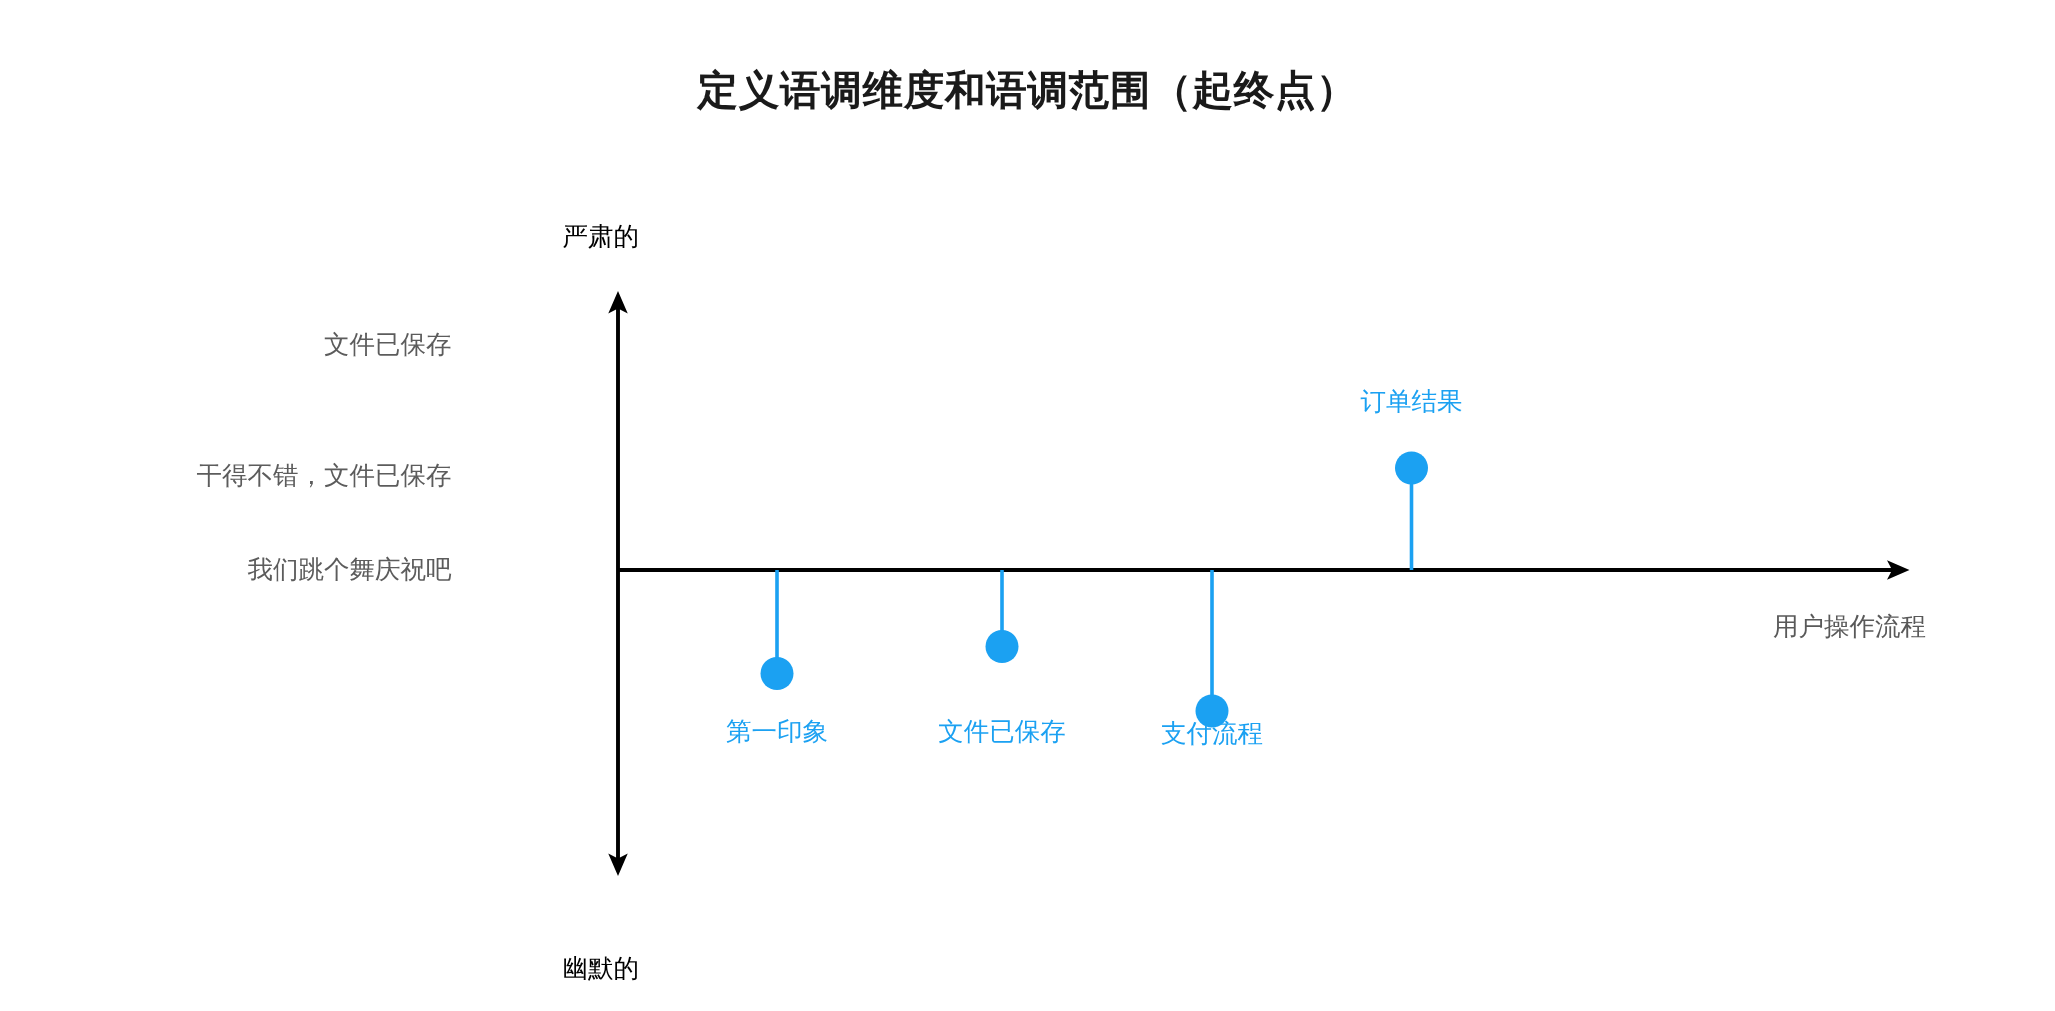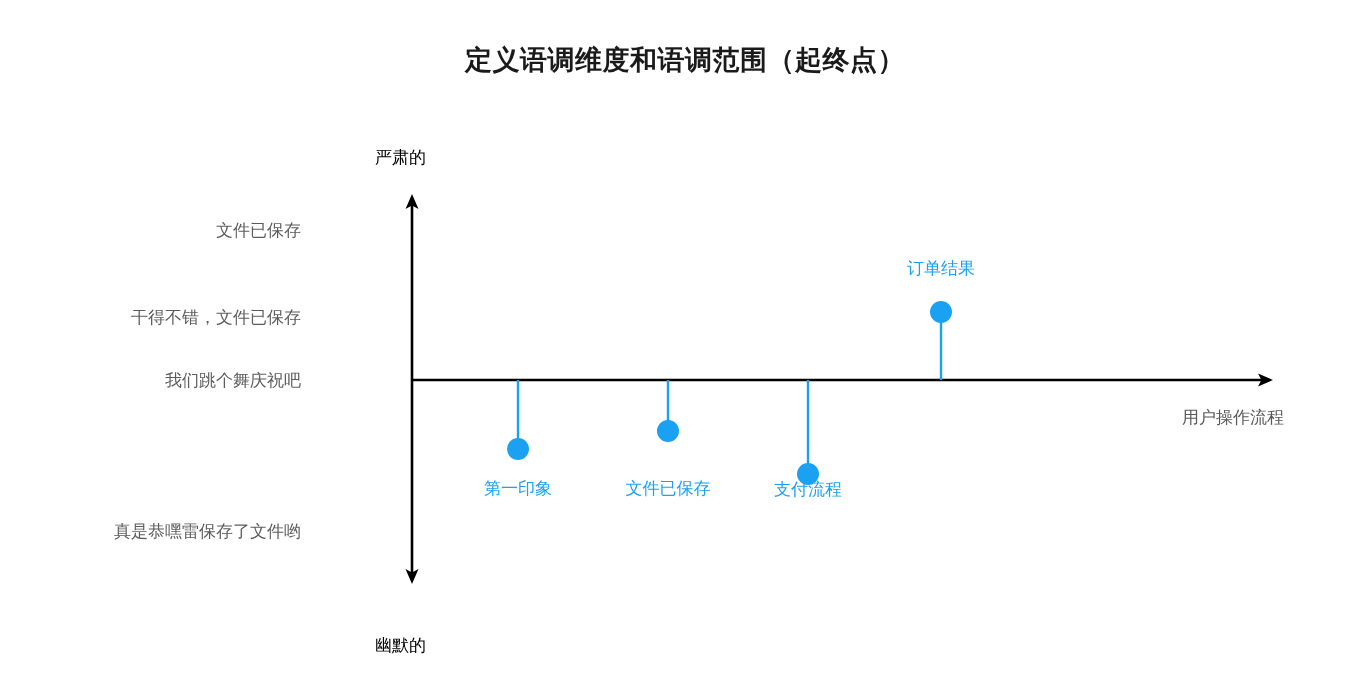--- a/index.html
+++ b/index.html
@@ -120,21 +120,20 @@
   </svg>
 
   <div class="y-pole-label" id="y-top-label">严肃的</div>
   <div class="y-pole-label" id="y-bottom-label">幽默的</div>
 
   <div id="x-axis-label">用户操作流程</div>
 
   <div class="tone-scale-label" style="top:230px;">文件已保存</div>
   <div class="tone-scale-label" style="top:317px;">干得不错，文件已保存</div>
   <div class="tone-scale-label" style="top:380px;">我们跳个舞庆祝吧</div>
-  <div class="tone-scale-label" style="top:531px;">真是恭嘿雷保存了文件哟</div>
 
   <div class="stage-dot" style="left:518px; top:449px;"></div>
   <div class="stage-dot" style="left:668px; top:431px;"></div>
   <div class="stage-dot" style="left:808px; top:474px;"></div>
   <div class="stage-dot" style="left:941px; top:312px;"></div>
 
   <div class="stage-label" style="left:518px; top:488px;">第一印象</div>
   <div class="stage-label" style="left:668px; top:488px;">文件已保存</div>
   <div class="stage-label" style="left:808px; top:489px;">支付流程</div>
   <div class="stage-label" style="left:941px; top:268px;">订单结果</div>

